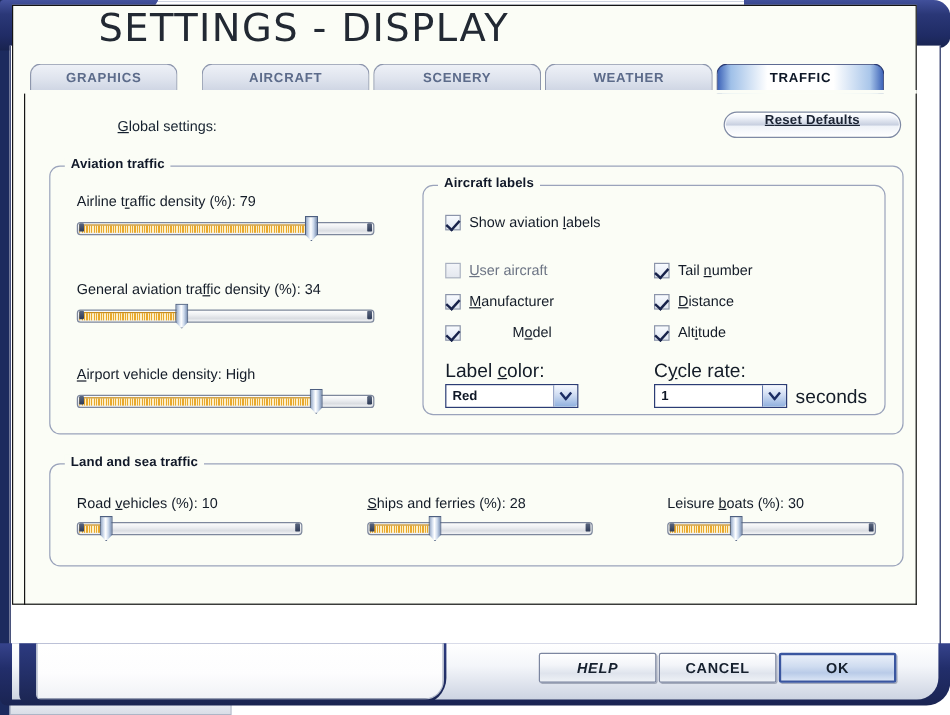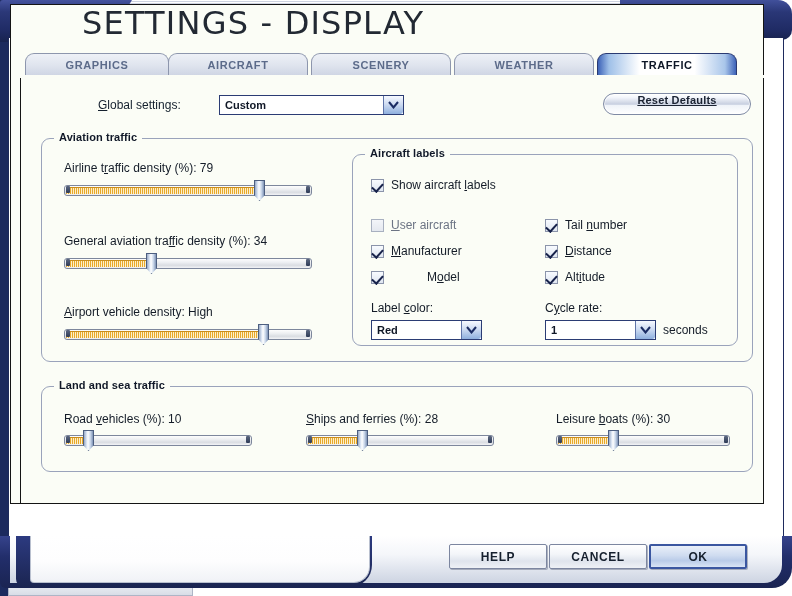--- a/index.html
+++ b/index.html
@@ -232,21 +232,21 @@
     border-width: 0 2.4px 2.4px 0;
     transform: rotate(42deg);
   }
   .cb-row .cb-label {
     margin-left: 7px; font-size: 12px; color: #141c28; white-space: nowrap;
   }
   .cb-row.disabled .cb-label { color: #6c7484; }
   .cb-row.disabled .cb { background: linear-gradient(180deg,#f3f5f9,#e4e8ef); border-color:#a8b0c0;}
 
   .mini-label {
-    position: absolute; font-size: 12px; color: #141c28; white-space: nowrap;
+    position: absolute; font-size: 16px; color: #141c28; white-space: nowrap;
   }
 
   
   #bottombar {
     position: absolute; left: 0px; top: 536px; width: 792px; height: 52px;
   }
   #bottombar-blue {
     position:absolute; left: 0; top: 0; width: 792px; height: 52px;
     background: linear-gradient(180deg,#36438c 0%, #222e6b 40%, #1a2452 100%);
     border-bottom-right-radius: 20px;
@@ -305,38 +305,30 @@
     <div id="titlebar-plate-slant"></div>
     <div id="window-title">SETTINGS - DISPLAY</div>
   </div>
 
   <div id="frame-outer"></div>
   <div id="frame-inner"></div>
 
   <div id="tabpanel"></div>
 
   <div id="tabstrip">
-    <div class="tab" style="left:5px;width:144px;"><span>GRAPHICS</span></div>
+    <div class="tab" style="left:5px;width:123px;"><span>GRAPHICS</span></div>
     <div class="tab" style="left:148px;width:140px;"><span>AIRCRAFT</span></div>
     <div class="tab" style="left:291px;width:140px;"><span>SCENERY</span></div>
     <div class="tab" style="left:434px;width:140px;"><span>WEATHER</span></div>
     <div class="tab active" style="left:577px;width:140px;text-align:center;"><span>TRAFFIC</span></div>
   </div>
   <div id="tab-cover"></div>
 
   <div id="global-label"><span></span><span class="acc">G</span><span>lobal settings:</span></div>
 
-  <div class="combo" style="left:219px; top:95px; width:185px; z-index:9;">
-    <span class="val">Custom</span>
-    <span class="arrow">
-      <svg width="11" height="8" viewBox="0 0 11 8">
-          <path d="M1 1 L5.5 6.5 L10 1" fill="none" stroke="#1b2c63" stroke-width="2"></path>
-        </svg>
-    </span>
-  </div>
 
   <div id="reset-btn" style="z-index:9;">
     <span><span class="acc">R</span><span class="acc">eset Defaults</span></span>
   </div>
 
   <div class="group" style="left:41px; top:138px; width:712px; height:224px; z-index:9;">
     <div class="group-title">Aviation traffic</div>
 
     <div class="slider-label" style="left:22px; top:22px;"><span>Airline t</span><span class="acc">r</span><span>affic density (%): 79</span></div>
     <div class="slider" style="left:22px; top:44px; width:248px;">
@@ -366,21 +358,21 @@
       <div class="cap-l"></div>
       <div class="cap-r"></div>
       <div class="thumb" style="left:194px;"></div>
     </div>
 
     <div class="group" style="left:310px; top:15px; width:386px; height:192px;">
       <div class="group-title">Aircraft labels</div>
 
       <div class="cb-row" style="left:18px; top:23px;">
         <span class="cb checked"></span>
-        <span class="cb-label"><span>Show aircraft </span><span class="acc">l</span><span>abels</span></span>
+        <span class="cb-label"><span>Show aviation </span><span class="acc">l</span><span>abels</span></span>
       </div>
 
       <div class="cb-row disabled" style="left:18px; top:63px;">
         <span class="cb"></span>
         <span class="cb-label"><span></span><span class="acc">U</span><span>ser aircraft</span></span>
       </div>
       <div class="cb-row" style="left:18px; top:89px;">
         <span class="cb checked"></span>
         <span class="cb-label"><span></span><span class="acc">M</span><span>anufacturer</span></span>
       </div>
@@ -458,21 +450,21 @@
       <div class="thumb" style="left:52px;"></div>
     </div>
   </div>
 
   <div id="bottombar">
     <div id="bottombar-blue"></div>
     <div id="bottombar-plate"></div>
     <div id="bottombar-notch-shadow"></div>
     <div id="bottombar-notch"></div>
 
-    <div class="dlg-btn" style="left:449px;">
+    <div class="dlg-btn" style="left:449px;font-style:italic;">
         <span>HELP</span>
       </div>
     <div class="dlg-btn" style="left:549px;">
         <span>CANCEL</span>
       </div>
     <div class="dlg-btn primary" style="left:649px;">
         <span>OK</span>
       </div>
   </div>
 

